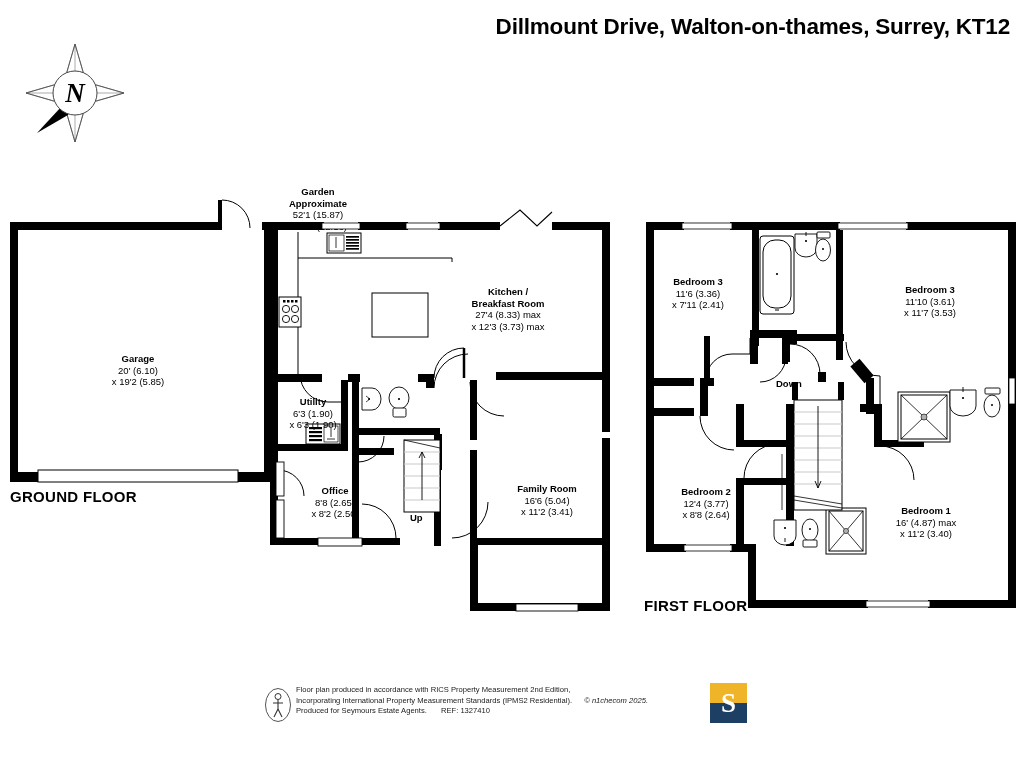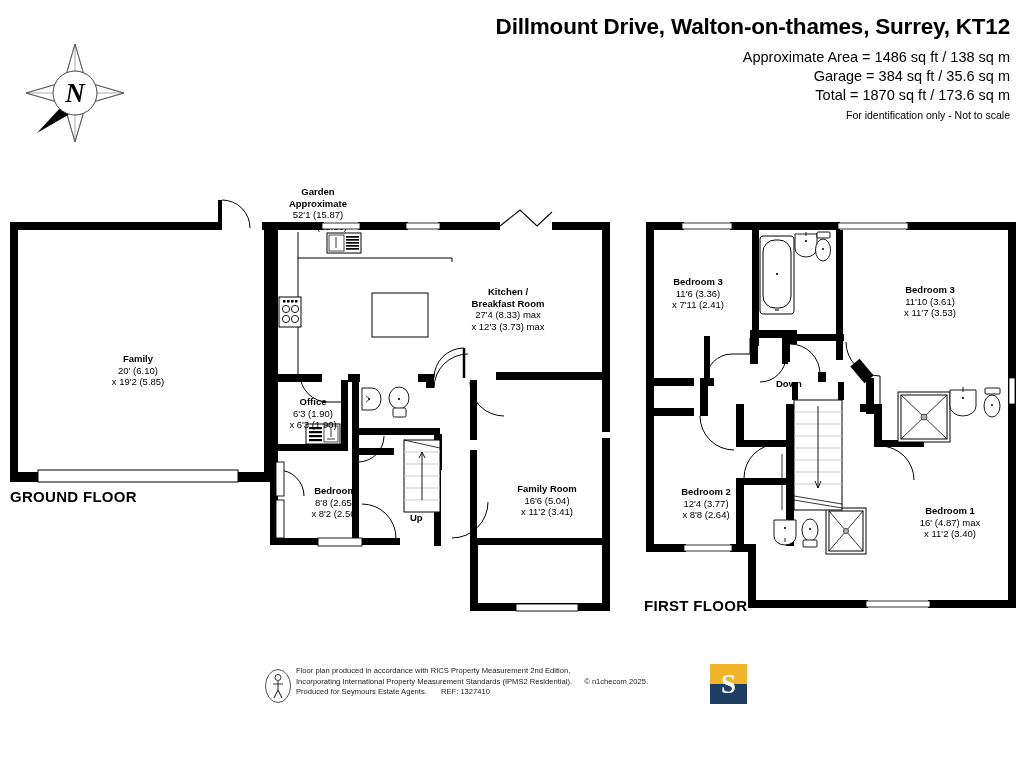--- a/index.html
+++ b/index.html
@@ -89,38 +89,38 @@
   #plan {
     position: absolute;
     left: 0; top: 0;
     width: 1024px;
     height: 768px;
   }
   
   #footer {
     position: absolute;
     left: 264px;
-    top: 666px;
+    top: 685px;
     width: 500px;
     height: 46px;
   }
   #footer-person {
     position: absolute;
     left: 0px; top: 2px;
     width: 28px; height: 36px;
   }
   #footer-text {
     position: absolute;
     left: 32px; top: 0px;
     font-size: 7.6px;
     line-height: 10.6px;
     color: #1a1a1a;
     white-space: nowrap;
   }
-  #footer-text .copy { padding-left: 10px; }
+  #footer-text .copy { padding-left: 10px; font-style: italic; }
   #footer-text .ref  { padding-left: 12px; }
   #brand-logo {
     position: absolute;
     left: 446px;
     top: -2px;
     width: 37px;
     height: 40px;
   }
   #brand-logo .top-half {
     position: absolute; left:0; top:0; width:100%; height:50%;
@@ -139,26 +139,20 @@
     line-height: 1;
   }
 </style>
 </head>
 <body>
 
 <div id="page">
 
   <div id="title">Dillmount Drive, Walton-on-thames, Surrey, KT12</div>
 
-  <div id="area-block">
-    <div>Approximate Area = 1486 sq ft / 138 sq m</div>
-    <div>Garage = 384 sq ft / 35.6 sq m</div>
-    <div>Total = 1870 sq ft / 173.6 sq m</div>
-    <div class="note">For identification only - Not to scale</div>
-  </div>
 
   <div id="compass">
     <svg width="110" height="110" viewBox="0 0 110 110">
 
       <path d="M55 6 L66 44 L104 55 L66 66 L55 104 L44 66 L6 55 L44 44 Z" fill="#ffffff" stroke="#333333" stroke-width="0.8"></path>
 
       <g stroke="#555555" stroke-width="0.5" fill="none">
         <path d="M55 6 L44 44 M55 6 L66 44 M104 55 L66 44 M104 55 L66 66
                  M55 104 L66 66 M55 104 L44 66 M6 55 L44 66 M6 55 L44 44"></path>
         <path d="M55 6 L55 104 M6 55 L104 55 M44 44 L66 66 M66 44 L44 66"></path>
@@ -499,40 +493,40 @@
       <text x="776" y="387" font-family="Liberation Sans, sans-serif" font-size="9.5" font-weight="bold" fill="#000000">Down</text>
       <g fill="#000000">
         <rect x="792" y="382" width="6" height="18"></rect>
         <rect x="838" y="382" width="6" height="18"></rect>
       </g>
 
     </g>
   </svg>
 
   <div class="room-label" style="left:138px; top:353px;">
-    <div class="nm">Family</div>
+    <div class="nm">Garage</div>
     <div class="dm">20' (6.10)</div>
     <div class="dm">x 19'2 (5.85)</div>
   </div>
 
   <div class="room-label" style="left:508px; top:286px;">
     <div class="nm">Kitchen /</div>
     <div class="nm">Breakfast Room</div>
     <div class="dm">27'4 (8.33) max</div>
     <div class="dm">x 12'3 (3.73) max</div>
   </div>
 
   <div class="room-label" style="left:313px; top:396px;">
-    <div class="nm">Office</div>
+    <div class="nm">Utility</div>
     <div class="dm">6'3 (1.90)</div>
     <div class="dm">x 6'3 (1.90)</div>
   </div>
 
   <div class="room-label" style="left:335px; top:485px;">
-    <div class="nm">Bedroom</div>
+    <div class="nm">Office</div>
     <div class="dm">8'8 (2.65)</div>
     <div class="dm">x 8'2 (2.50)</div>
   </div>
 
   <div class="room-label" style="left:547px; top:483px;">
     <div class="nm">Family Room</div>
     <div class="dm">16'6 (5.04)</div>
     <div class="dm">x 11'2 (3.41)</div>
   </div>
 
@@ -547,21 +541,21 @@
     <div class="dm">11'10 (3.61)</div>
     <div class="dm">x 11'7 (3.53)</div>
   </div>
 
   <div class="room-label" style="left:706px; top:470px;margin-top:16px;">
     <div class="nm">Bedroom 2</div>
     <div class="dm">12'4 (3.77)</div>
     <div class="dm">x 8'8 (2.64)</div>
   </div>
 
-  <div class="room-label" style="left:926px; top:505px;margin-left:24px;">
+  <div class="room-label" style="left:926px; top:505px;">
     <div class="nm">Bedroom 1</div>
     <div class="dm">16' (4.87) max</div>
     <div class="dm">x 11'2 (3.40)</div>
   </div>
 
   <div id="footer">
     <div id="footer-person">
       <svg width="28" height="36" viewBox="0 0 28 36">
         <ellipse cx="14" cy="18" rx="12.5" ry="16.5" fill="none" stroke="#555555" stroke-width="1"></ellipse>
         <circle cx="14" cy="9.5" r="3" fill="none" stroke="#333333" stroke-width="1"></circle>

